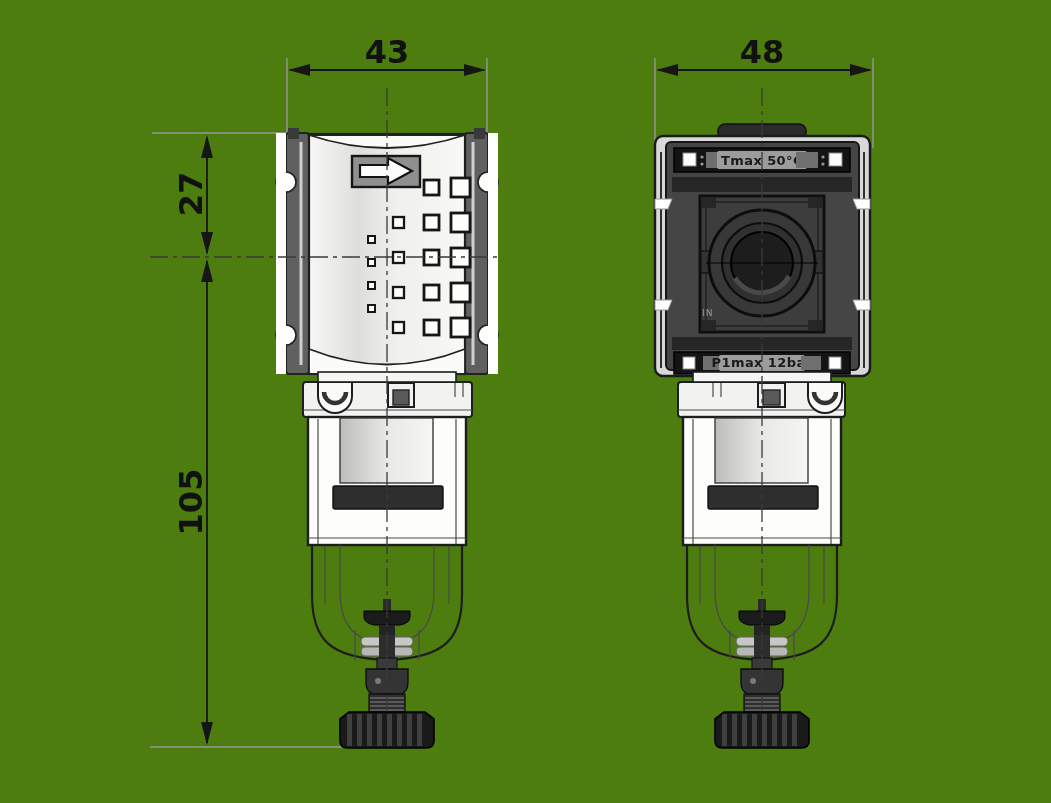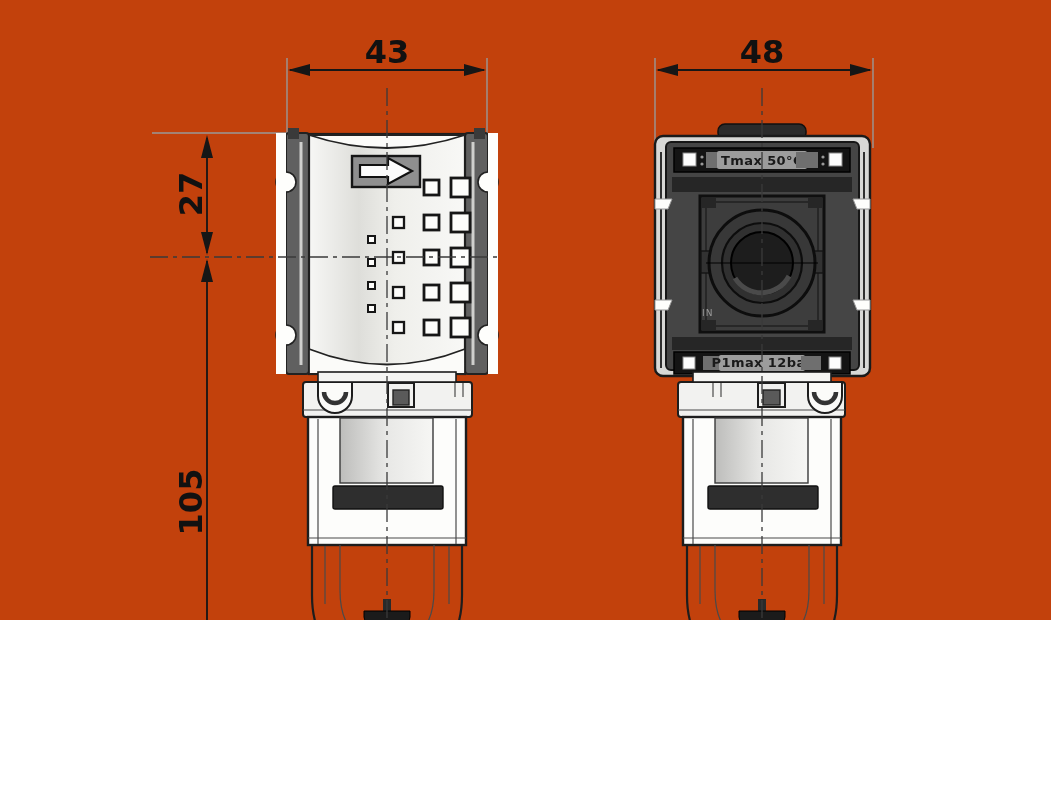--- a/index.html
+++ b/index.html
@@ -1,16 +1,16 @@
 <!DOCTYPE html>
 <html><head>
 <meta charset="utf-8">
 <style>
   html,body{margin:0;padding:0;background:#ffffff;}
-  .canvas{position:relative;width:1051px;height:620px;background:#c2410c;overflow:hidden;
+  .canvas{position:relative;width:1051px;height:803px;background:#4d7c0f;overflow:hidden;
           font-family:"DejaVu Sans","Liberation Sans",sans-serif;}
   svg{display:block;}
   text.dim{font-family:"DejaVu Sans","Liberation Sans",sans-serif;font-size:32px;font-weight:600;fill:#111;}
   text.plate{font-family:"DejaVu Sans","Liberation Sans",sans-serif;font-size:13px;font-weight:bold;fill:#1a1a1a;letter-spacing:.4px;}
   text.tiny{font-family:"DejaVu Sans","Liberation Sans",sans-serif;font-size:9px;fill:#9a9a9a;letter-spacing:1px;}
   .ext{stroke:#999;stroke-width:1.4;fill:none;}
   .dimline{stroke:#161616;stroke-width:1.8;fill:none;}
   .arrow{fill:#161616;stroke:none;}
   .ol{stroke:#1d1d1d;stroke-width:2.2;fill:none;}
   .thin{stroke:#4a4a4a;stroke-width:1.2;fill:none;}

